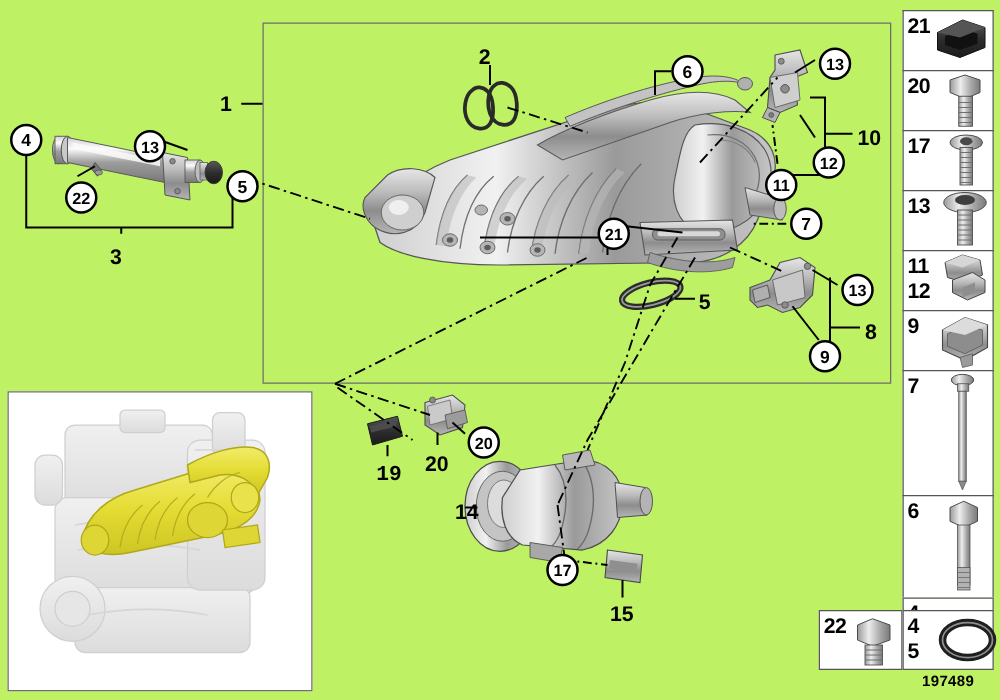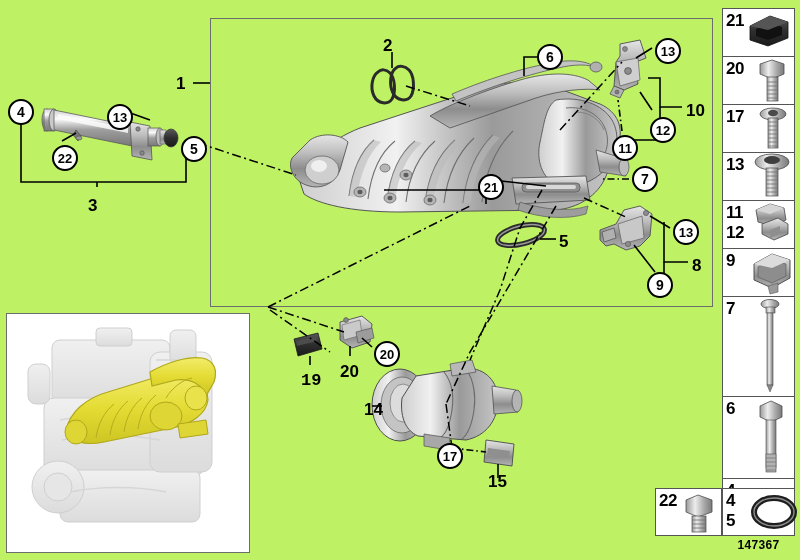--- a/index.html
+++ b/index.html
@@ -562,40 +562,40 @@
   <div id="legend-bottom">
     <div id="cell-22" class="legend-cell">
       <span class="legend-num">22</span>
     </div>
     <div id="cell-45" class="legend-cell">
       <span class="legend-num">4</span>
       <span class="legend-num second">5</span>
     </div>
   </div>
 
-  <div id="diagram-id">147367</div>
+  <div id="diagram-id">197489</div>
 
   <div id="callout-host">
       <div class="plain-label" style="left: 176px; top: 74px;">1</div>
       <div class="plain-label" style="left: 383px; top: 36px;">2</div>
       <div class="plain-label" style="left: 88px; top: 196px;">3</div>
       <div class="callout" style="left: 8px; top: 99px;">4</div>
       <div class="callout" style="left: 181px; top: 136px;">5</div>
       <div class="callout" style="left: 537px; top: 44px;">6</div>
       <div class="callout" style="left: 632px; top: 166px;">7</div>
       <div class="plain-label" style="left: 692px; top: 256px;">8</div>
       <div class="callout" style="left: 647px; top: 272px;">9</div>
       <div class="plain-label" style="left: 686px; top: 101px;">10</div>
       <div class="callout small" style="left: 612px; top: 135px;">11</div>
       <div class="callout small" style="left: 650px; top: 117px;">12</div>
       <div class="callout small" style="left: 655px; top: 38px;">13</div>
       <div class="callout small" style="left: 673px; top: 219px;">13</div>
       <div class="callout small" style="left: 107px; top: 104px;">13</div>
       <div class="plain-label" style="left: 348px; top: 400px; margin-left: 16px;">14</div>
-      <div class="plain-label" style="left: 488px; top: 472px;">15</div>
+      <div class="plain-label" style="left: 488px; top: 482px;">15</div>
       <div class="plain-label" style="left: 559px; top: 232px;">5</div>
       <div class="callout small" style="left: 437px; top: 443px;">17</div>
       <div class="plain-label" style="left: 340px; top: 362px;">20</div>
       <div class="plain-label" style="left: 301px; top: 371px; font-family: Liberation Mono, monospace;">19</div>
       <div class="callout small" style="left: 374px; top: 341px;">20</div>
       <div class="callout small" style="left: 478px; top: 174px;">21</div>
       <div class="callout small" style="left: 52px; top: 145px;">22</div>
     </div>
 
 </div>

